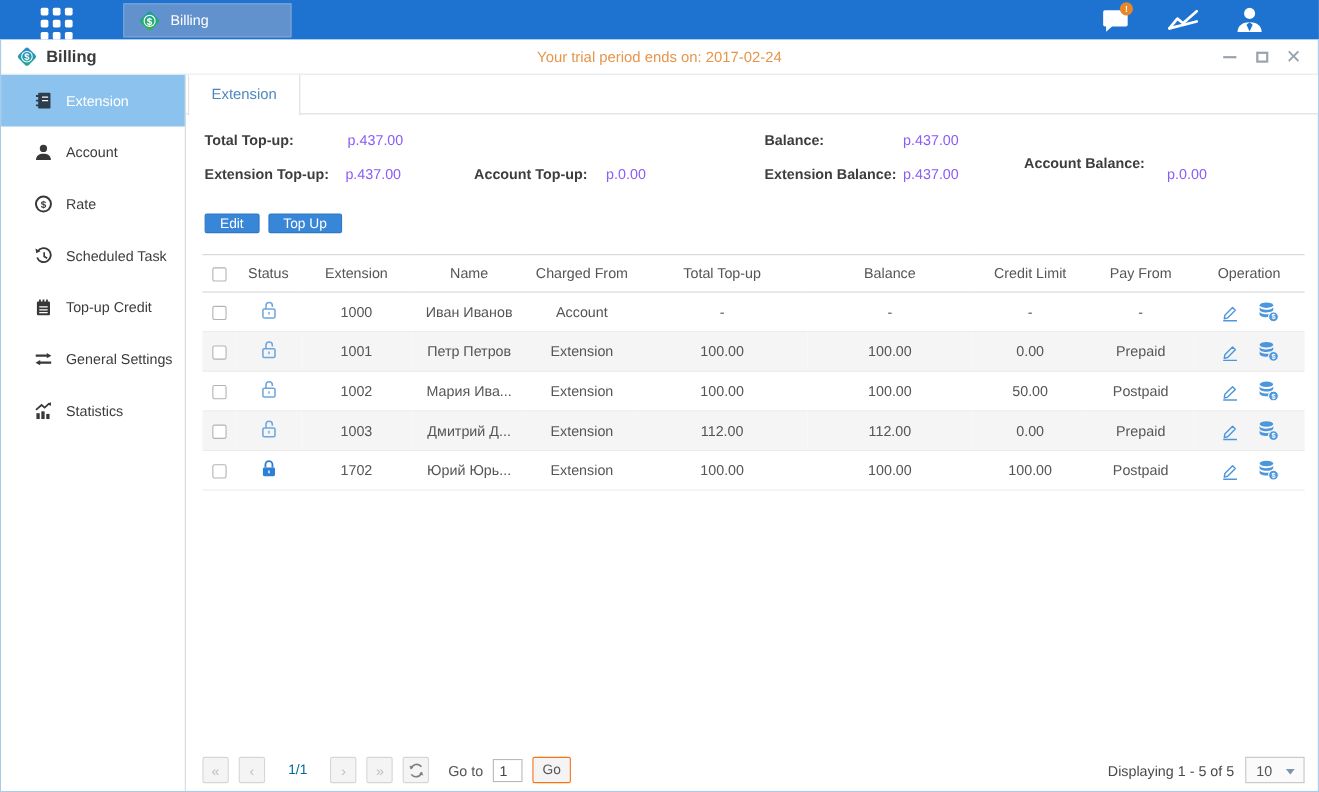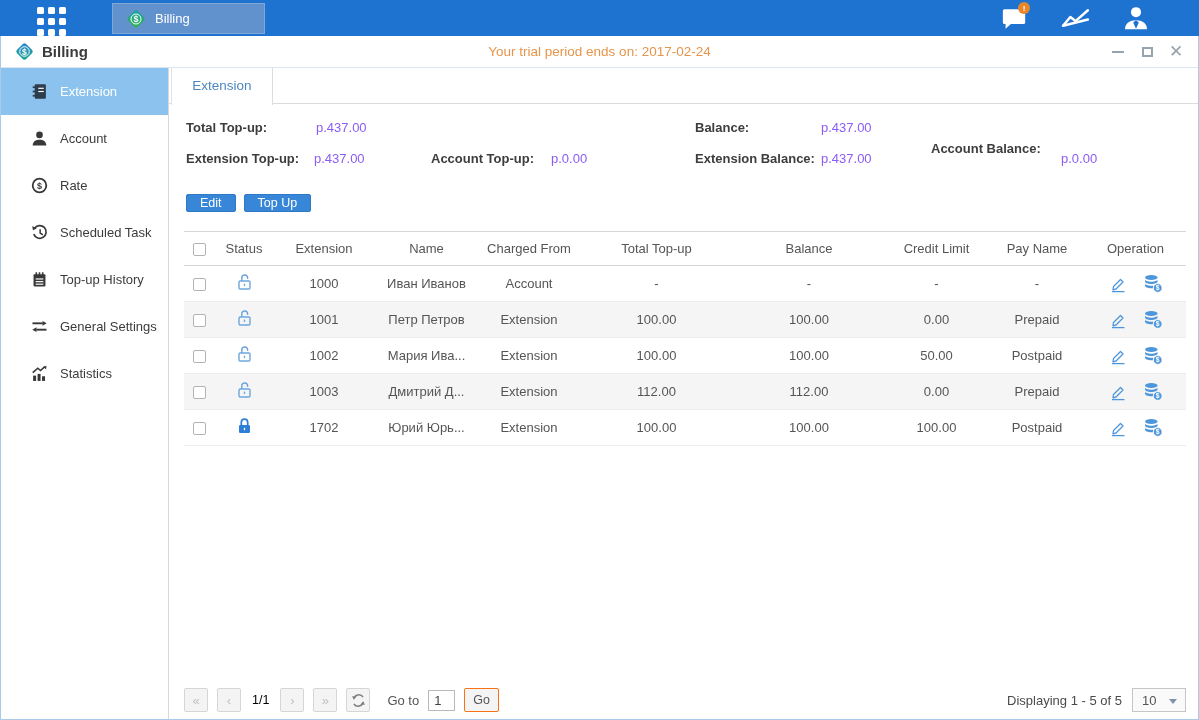--- a/index.html
+++ b/index.html
@@ -109,21 +109,21 @@
   
   .footer {
     position:absolute; left:15px; bottom:5px; width:1002px; height:28px;
     display:flex; align-items:center; justify-content:space-between; font-size:13px; color:#555;
   }
   .pager { display:flex; align-items:center; gap:9px; }
   .pg-btn {
     width:24px; height:24px; background:#f4f4f4; border:1px solid #d6d6d6; border-radius:2px;
     display:flex; align-items:center; justify-content:center; color:#c0c0c0; font-size:13px; cursor:pointer;
   }
-  .pg-ind { margin:0 2px; color:#000000; font-size:12.5px; }
+  .pg-ind { margin:0 12px; color:#0369a1; font-size:12.5px; }
   .goto-lab { margin-left:8px; color:#555; }
   .goto-input {
     width:27px; height:21px; border:1px solid #b9b9b9; font-size:13px; color:#444;
     padding-left:5px; font-family:"Liberation Sans", sans-serif;
   }
   .go-btn {
     height:24px; padding:0 8px; background:#f4f4f4; border:1px solid #f97316; border-radius:2px;
     font-size:12.5px; color:#555; font-family:"Liberation Sans", sans-serif; cursor:pointer;
   }
   .right-cluster { display:flex; align-items:center; gap:10px; }
@@ -278,21 +278,21 @@
             <svg width="17" height="17" viewBox="0 0 16 16">
               <rect x="2.4" y="3" width="11.2" height="11.6" rx="1" fill="currentColor"></rect>
               <line x1="5" y1="1.2" x2="5" y2="4.4" stroke="currentColor" stroke-width="1.5"></line>
               <line x1="8" y1="1.2" x2="8" y2="4.4" stroke="currentColor" stroke-width="1.5"></line>
               <line x1="11" y1="1.2" x2="11" y2="4.4" stroke="currentColor" stroke-width="1.5"></line>
               <line x1="4.4" y1="7.5" x2="11.6" y2="7.5" stroke="#fff" stroke-width="1.1"></line>
               <line x1="4.4" y1="10" x2="11.6" y2="10" stroke="#fff" stroke-width="1.1"></line>
               <line x1="4.4" y1="12.4" x2="11.6" y2="12.4" stroke="#fff" stroke-width="1.1"></line>
             </svg>
           </span>
-          <span>Top-up History</span>
+          <span>Top-up Credit</span>
         </div>
 
         <div class="side-item">
           <span class="icon">
             <svg width="17" height="17" viewBox="0 0 16 16">
               <line x1="1.4" y1="5" x2="11" y2="5" stroke="currentColor" stroke-width="1.8"></line>
               <path d="M10.8 2.8 l4 2.2 -4 2.2 z" fill="currentColor"></path>
               <line x1="14.6" y1="11" x2="5" y2="11" stroke="currentColor" stroke-width="1.8"></line>
               <path d="M5.2 8.8 l-4 2.2 4 2.2 z" fill="currentColor"></path>
             </svg>
@@ -357,21 +357,21 @@
           <thead>
             <tr>
               <th><span class="cb"></span></th>
               <th>Status</th>
               <th>Extension</th>
               <th>Name</th>
               <th>Charged From</th>
               <th>Total Top-up</th>
               <th>Balance</th>
               <th>Credit Limit</th>
-              <th>Pay Name</th>
+              <th>Pay From</th>
               <th>Operation</th>
             </tr>
           </thead>
           <tbody>
 
             <tr>
               <td><span class="cb"></span></td>
               <td><span style="display:inline-flex;">
                 <svg width="17" height="18" viewBox="0 0 17 18">
                       <rect x="3" y="8" width="11" height="8" rx="1.2" fill="none" stroke="#6ea6dd" stroke-width="1.4"></rect>

